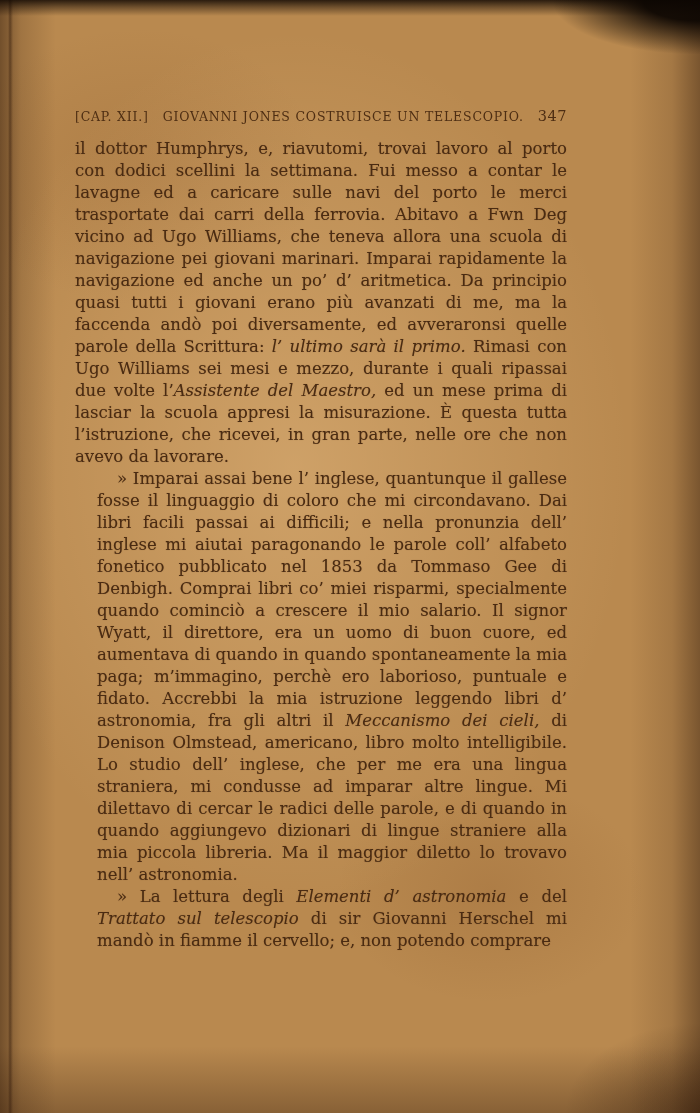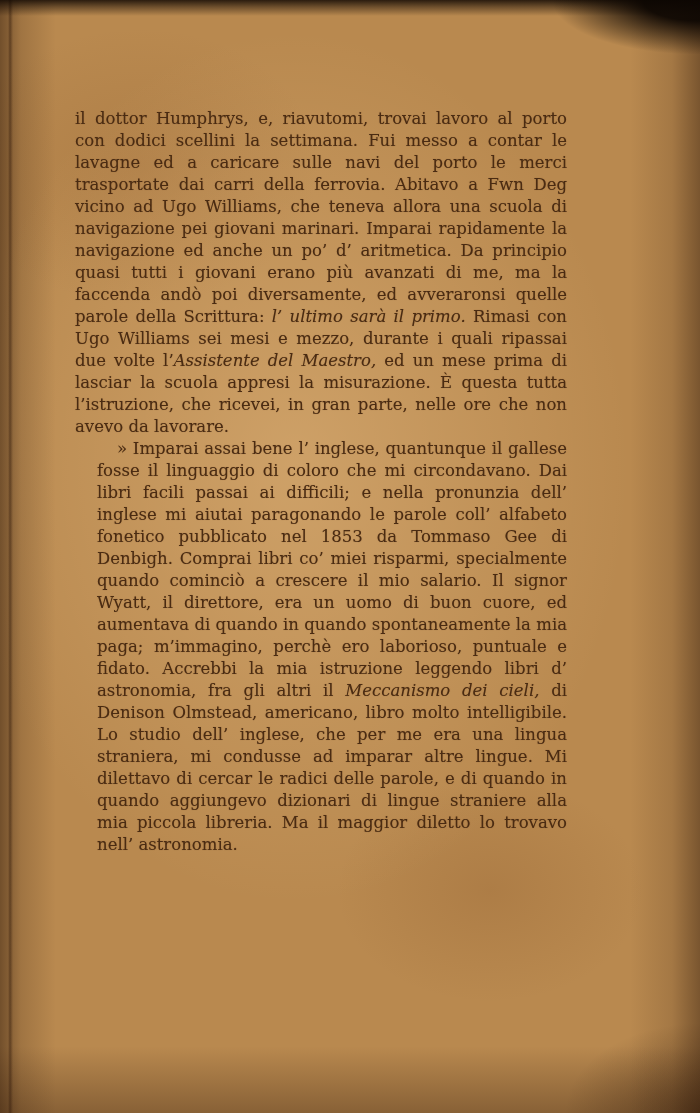--- a/index.html
+++ b/index.html
@@ -73,18 +73,24 @@
   }
   .body-text em {
     font-style: italic;
   }
 </style>
 </head>
 <body>
 
 <div class="scan">
   <div class="page-content">
+    <div class="header">
+      <span class="chapter">[CAP. XII.]</span>
+      <span class="title">GIOVANNI JONES COSTRUISCE UN TELESCOPIO.</span>
+      <span class="pagenum">347</span>
+    </div>
     <div class="body-text" id="page-text">
         <p><span>il dottor Humphrys, e, riavutomi, trovai lavoro al porto con dodici scellini la settimana. Fui messo a contar le lavagne ed a caricare sulle navi del porto le merci trasportate dai carri della ferrovia. Abitavo a Fwn Deg vicino ad Ugo Williams, che teneva allora una scuola di navigazione pei giovani marinari. Imparai rapidamente la navigazione ed anche un po’ d’ aritmetica. Da principio quasi tutti i giovani erano più avanzati di me, ma la faccenda andò poi diversamente, ed avveraronsi quelle parole della Scrittura: </span><em>l’ ultimo sarà il primo.</em><span> Rimasi con Ugo Williams sei mesi e mezzo, durante i quali ripassai due volte l’</span><em>Assistente del Maestro,</em><span> ed un mese prima di lasciar la scuola appresi la misurazione. È questa tutta l’istruzione, che ricevei, in gran parte, nelle ore che non avevo da lavorare.</span></p>
         <p class="indent"><span>» Imparai assai bene l’ inglese, quantunque il gallese fosse il linguaggio di coloro che mi circondavano. Dai libri facili passai ai difficili; e nella pronunzia dell’ inglese mi aiutai paragonando le parole coll’ alfabeto fonetico pubblicato nel 1853 da Tommaso Gee di Denbigh. Comprai libri co’ miei risparmi, specialmente quando cominciò a crescere il mio salario. Il signor Wyatt, il direttore, era un uomo di buon cuore, ed aumentava di quando in quando spontaneamente la mia paga; m’immagino, perchè ero laborioso, puntuale e fidato. Accrebbi la mia istruzione leggendo libri d’ astronomia, fra gli altri il </span><em>Meccanismo dei cieli,</em><span> di Denison Olmstead, americano, libro molto intelligibile. Lo studio dell’ inglese, che per me era una lingua straniera, mi condusse ad imparar altre lingue. Mi dilettavo di cercar le radici delle parole, e di quando in quando aggiungevo dizionari di lingue straniere alla mia piccola libreria. Ma il maggior diletto lo trovavo nell’ astronomia.</span></p>
+        <p class="indent"><span>» La lettura degli </span><em>Elementi d’ astronomia</em><span> e del </span><em>Trattato sul telescopio</em><span> di sir Giovanni Herschel mi mandò in fiamme il cervello; e, non potendo comprare</span></p>
       </div>
   </div>
 </div>
 
 </body></html>

